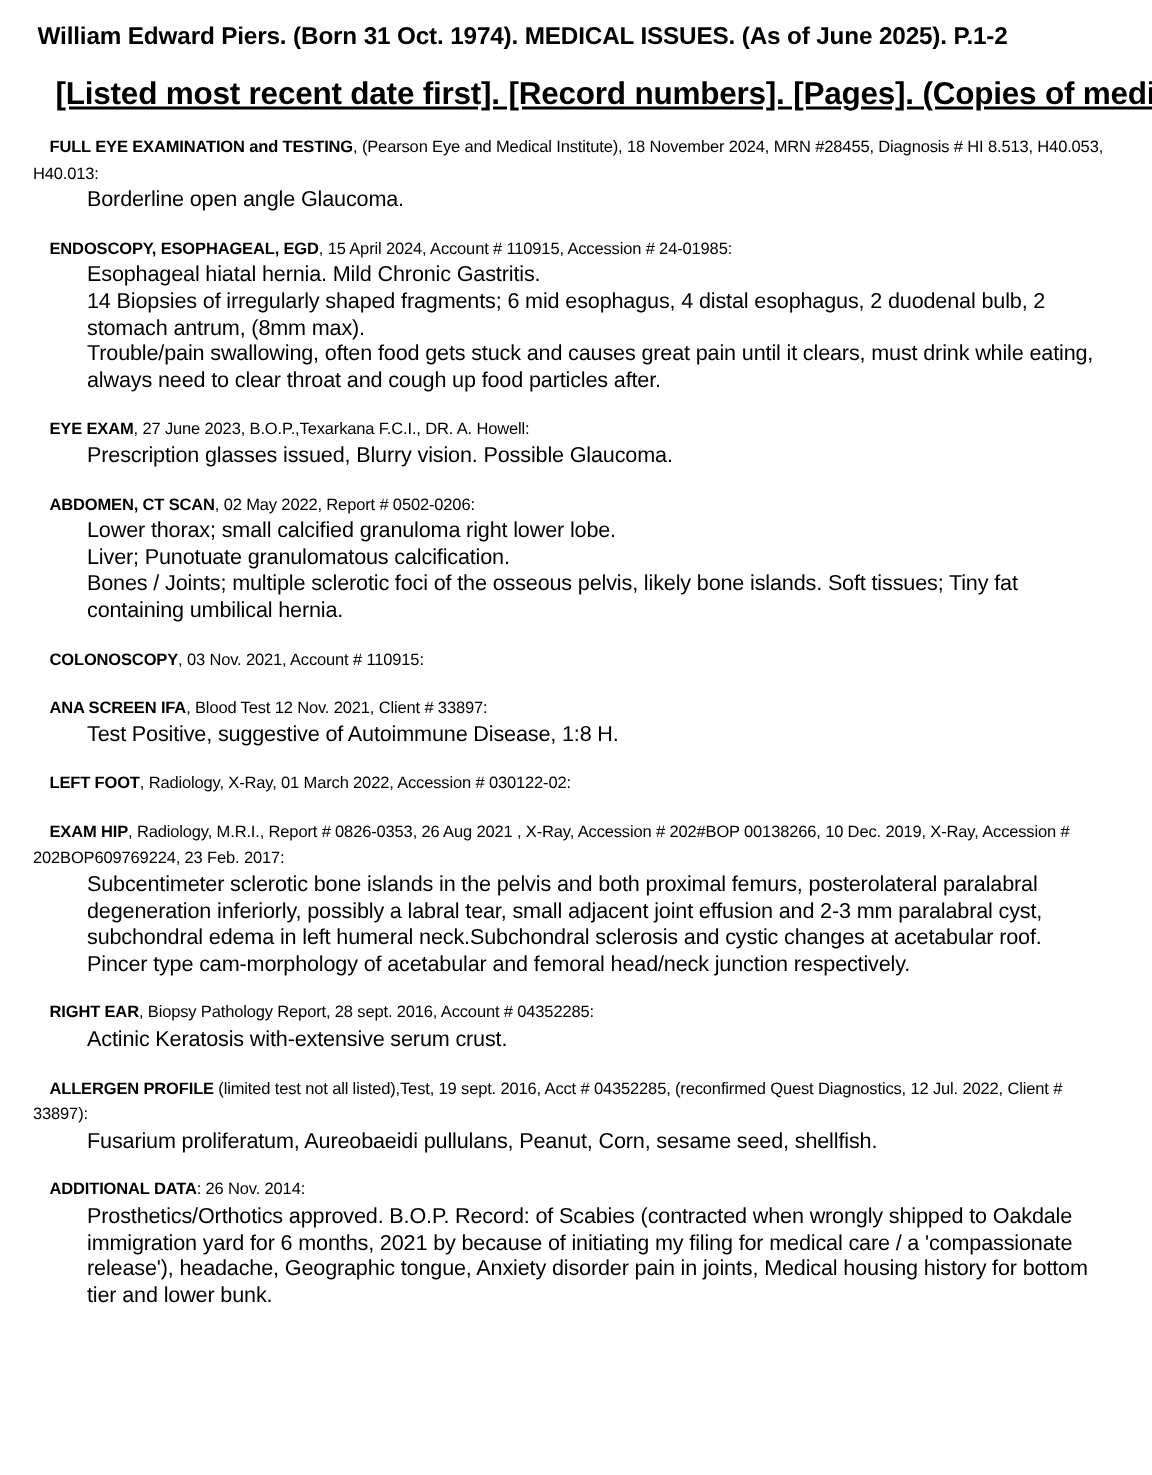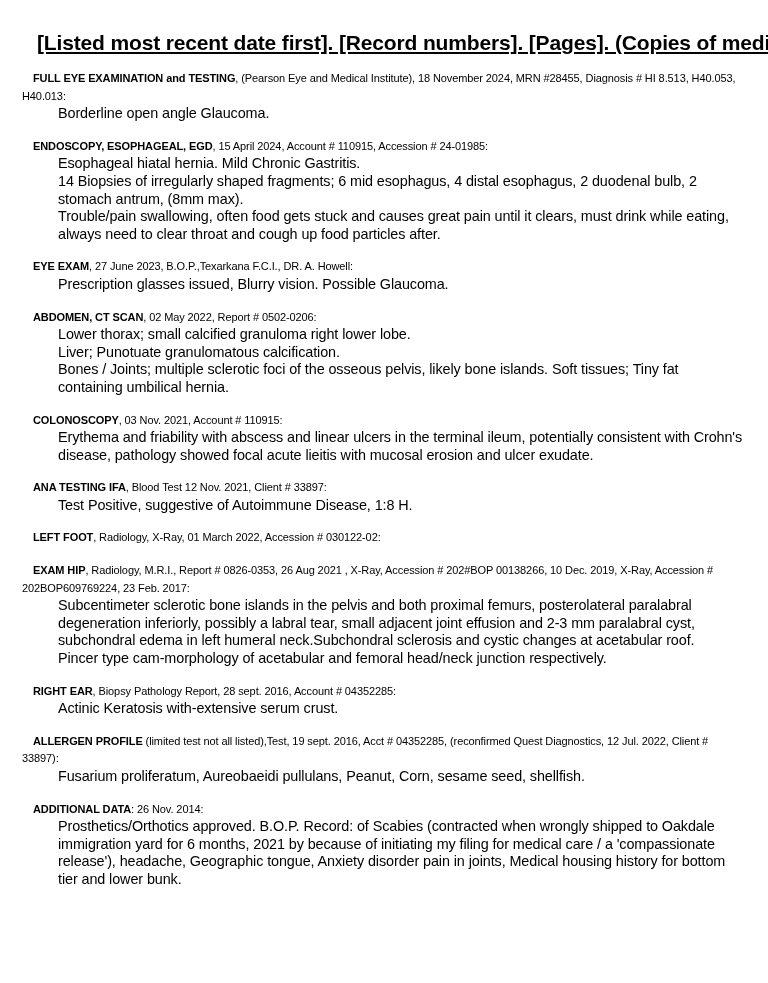--- a/index.html
+++ b/index.html
@@ -69,20 +69,21 @@
   .rec-body .line {
     display: block;
     margin-left: 36px;
   }
 </style>
 </head>
 <body>
 
 <div class="page">
 
+  <div class="doc-title">William Edward Piers. (Born 31 Oct. 1974). MEDICAL ISSUES. (As of June 2025).  P.1-2</div>
 
   <div class="doc-subtitle">[Listed most recent date first]. [Record numbers]. [Pages]. (Copies of medical records available).</div>
 
   <div class="records">
       <div class="record">
         <p class="rec-head"><span class="rec-title">FULL EYE EXAMINATION and TESTING</span><span class="rec-meta">, (Pearson Eye and Medical Institute), 18 November 2024, MRN #28455, Diagnosis # HI 8.513, H40.053, H40.013:</span></p>
         <p class="rec-body">
           <span class="line">Borderline open angle Glaucoma.</span>
         </p>
       </div>
@@ -103,26 +104,23 @@
       <div class="record">
         <p class="rec-head"><span class="rec-title">ABDOMEN, CT SCAN</span><span class="rec-meta">, 02 May 2022, Report # 0502-0206:</span></p>
         <p class="rec-body">
           <span class="line">Lower thorax; small calcified granuloma right lower lobe.</span>
           <span class="line">Liver; Punotuate granulomatous calcification.</span>
           <span class="line">Bones / Joints; multiple sclerotic foci of the osseous pelvis, likely bone islands. Soft tissues; Tiny fat containing umbilical hernia.</span>
         </p>
       </div>
       <div class="record">
         <p class="rec-head"><span class="rec-title">COLONOSCOPY</span><span class="rec-meta">, 03 Nov. 2021, Account # 110915:</span></p>
-        <p class="rec-body">
-          <span class="line">Erythema and friability with abscess and linear ulcers in the terminal ileum, potentially consistent with Crohn's disease, pathology showed focal acute lieitis with mucosal erosion and ulcer exudate.</span>
-        </p>
       </div>
       <div class="record">
-        <p class="rec-head"><span class="rec-title">ANA TESTING IFA</span><span class="rec-meta">, Blood Test 12 Nov. 2021, Client # 33897:</span></p>
+        <p class="rec-head"><span class="rec-title">ANA SCREEN IFA</span><span class="rec-meta">, Blood Test 12 Nov. 2021, Client # 33897:</span></p>
         <p class="rec-body">
           <span class="line">Test Positive, suggestive of Autoimmune Disease, 1:8 H.</span>
         </p>
       </div>
       <div class="record">
         <p class="rec-head"><span class="rec-title">LEFT FOOT</span><span class="rec-meta">, Radiology, X-Ray, 01 March 2022, Accession # 030122-02:</span></p>
       </div>
       <div class="record">
         <p class="rec-head"><span class="rec-title">EXAM HIP</span><span class="rec-meta">, Radiology, M.R.I., Report # 0826-0353, 26 Aug 2021 , X-Ray, Accession # 202#BOP 00138266, 10 Dec. 2019, X-Ray, Accession # 202BOP609769224, 23 Feb. 2017:</span></p>
         <p class="rec-body">

